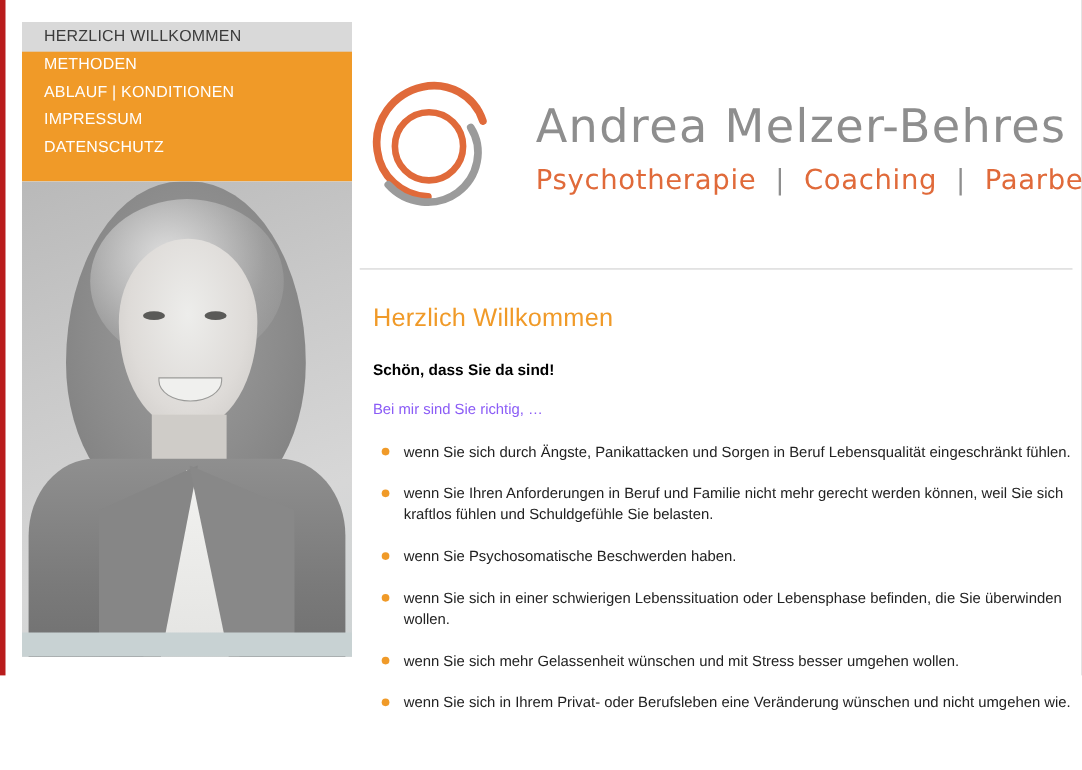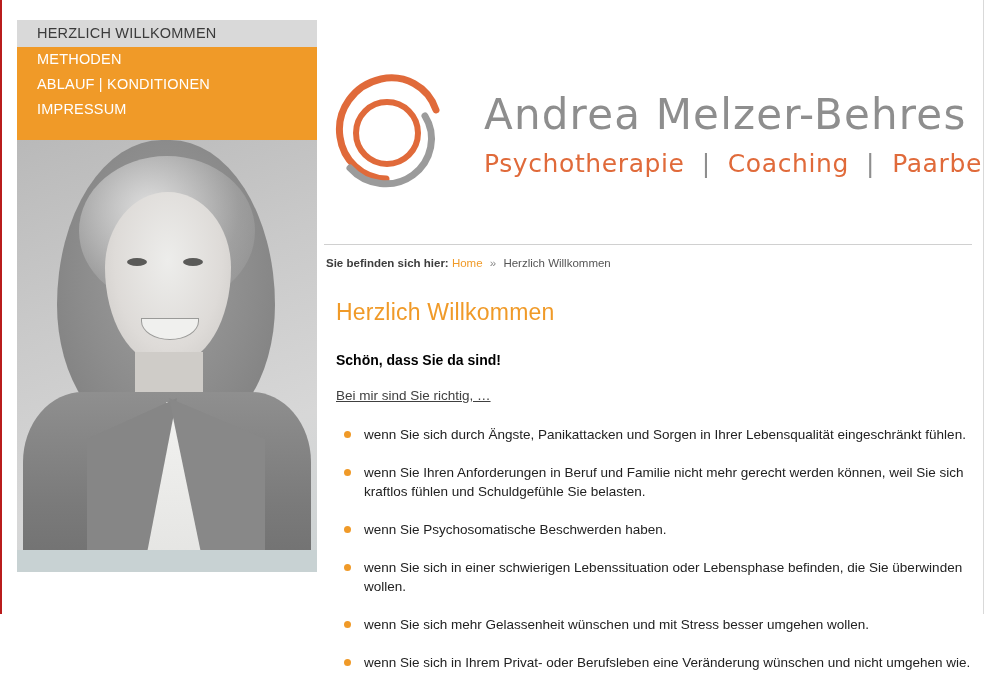--- a/index.html
+++ b/index.html
@@ -11,21 +11,21 @@
     width: 984px;
     height: 700px;
     font-family: "Liberation Sans", sans-serif;
     overflow: hidden;
   }
   .page {
     position: relative;
     width: 984px;
     height: 614px;
     background: #ffffff;
-    border-left: 2px solid #b91c1c;
+    border-left: 5px solid #b91c1c;
     border-right: 1px solid #d9d9d9;
     box-sizing: border-box;
   }
 
   
   .sidebar {
     position: absolute;
     left: 15px;
     top: 20px;
     width: 300px;
@@ -213,22 +213,21 @@
   }
   .intro-bold {
     margin: 26px 0 0 12px;
     font-size: 14px;
     font-weight: bold;
     color: #000000;
   }
   .intro {
     margin: 20px 0 0 12px;
     font-size: 13.5px;
-    color: #404040;
-    text-decoration: underline;
+    color: #8b5cf6;
   }
   ul.bullets {
     list-style: none;
     margin: 22px 0 0 0;
     padding: 0 0 0 18px;
   }
   ul.bullets li {
     position: relative;
     padding-left: 22px;
     margin-bottom: 19px;
@@ -249,20 +248,21 @@
 <body>
 
 <div class="page">
 
   <div class="sidebar">
     <nav class="nav">
       <div class="nav-item active spacer-top">HERZLICH WILLKOMMEN</div>
       <div class="nav-item">METHODEN</div>
       <div class="nav-item">ABLAUF | KONDITIONEN</div>
       <div class="nav-item">IMPRESSUM</div>
+      <div class="nav-item">DATENSCHUTZ</div>
     </nav>
 
     <div class="portrait">
       <div class="bg"></div>
       <div class="hair"></div>
       <div class="hair-light"></div>
       <div class="face"></div>
       <div class="eye-l"></div>
       <div class="eye-r"></div>
       <div class="mouth"></div>
@@ -287,34 +287,28 @@
       <div class="logo-name">Andrea Melzer-Behres</div>
       <div class="logo-sub">
         <span>Psychotherapie</span><span class="sep">&nbsp; | &nbsp;</span><span>Coaching</span><span class="sep">&nbsp; | &nbsp;</span><span>Paarberatung</span>
       </div>
     </div>
   </div>
 
   <div class="content">
     <div class="rule"></div>
 
-    <div class="breadcrumb">
-      <span class="lbl">Sie befinden sich hier:</span>
-      <a>Home</a>
-      <span class="sep">»</span>
-      <span class="cur">Herzlich Willkommen</span>
-    </div>
 
     <h1 class="page-title">Herzlich Willkommen</h1>
 
     <p class="intro-bold">Schön, dass Sie da sind!</p>
     <p class="intro">Bei mir sind Sie richtig, …</p>
 
     <ul class="bullets">
-      <li>wenn Sie  sich durch Ängste, Panikattacken und Sorgen in Ihrer Lebensqualität eingeschränkt fühlen.</li>
+      <li>wenn Sie  sich durch Ängste, Panikattacken und Sorgen in Beruf Lebensqualität eingeschränkt fühlen.</li>
       <li>wenn Sie Ihren Anforderungen in Beruf und Familie nicht mehr gerecht werden können, weil Sie sich kraftlos fühlen und Schuldgefühle Sie belasten.</li>
       <li>wenn Sie Psychosomatische Beschwerden haben.</li>
       <li>wenn Sie sich in einer schwierigen Lebenssituation oder Lebensphase befinden, die Sie überwinden wollen.</li>
       <li>wenn Sie sich mehr Gelassenheit wünschen und mit Stress besser umgehen wollen.</li>
       <li>wenn Sie sich in Ihrem Privat- oder Berufsleben eine Veränderung wünschen und nicht umgehen wie.</li>
     </ul>
   </div>
 
 </div>
 

